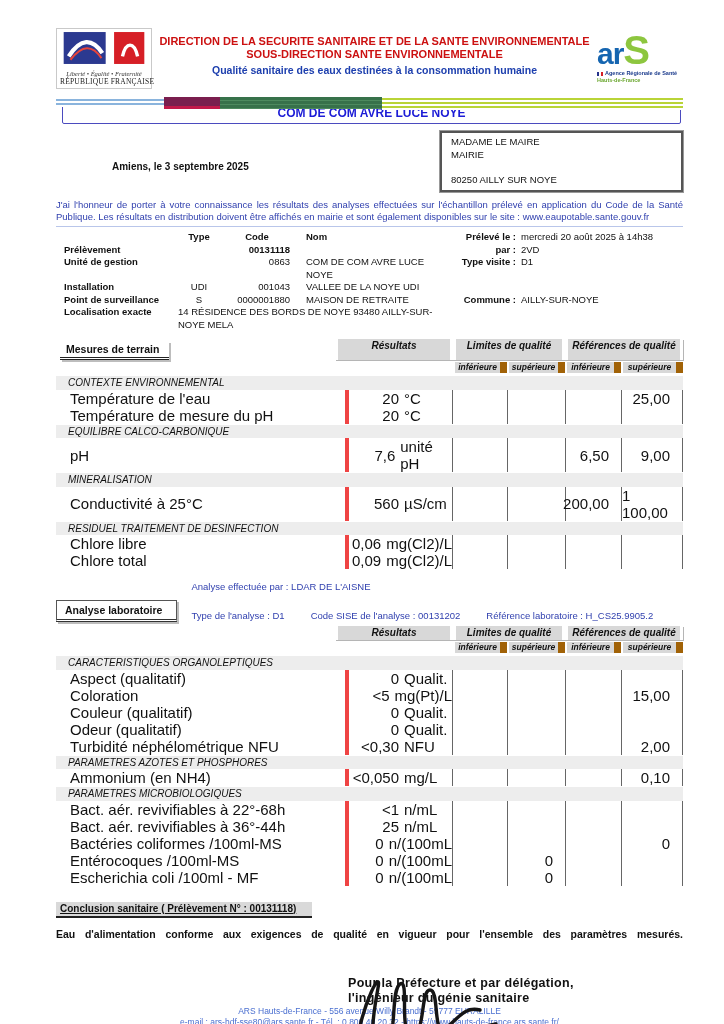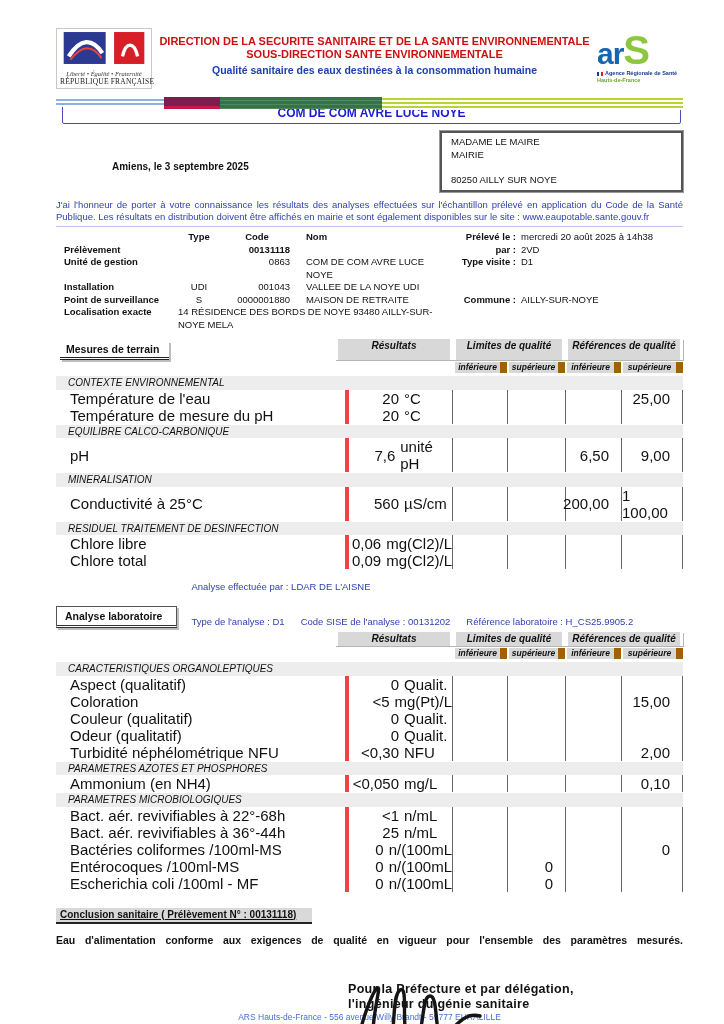--- a/index.html
+++ b/index.html
@@ -92,21 +92,21 @@
   .res-u{padding-left:5px;}
   .c-num{display:flex;align-items:center;justify-content:flex-end;padding-right:12px;}
   .c-li{width:54px;}
   .c-ls{width:58px;border-left:1px solid #666;}
   .c-ri{width:56px;border-left:1px solid #666;}
   .c-rs{width:62px;border-left:1px solid #666;border-right:1px solid #666;}
 
   
   .lab-row{display:flex;margin-top:7px;align-items:flex-end;}
   .lab-info{flex:1;padding-left:14px;color:#2f3fae;font-size:9.5px;line-height:13px;}
-  .lab-info-l2{display:flex;gap:16px;margin-top:22px;flex-wrap:nowrap;white-space:nowrap;}
+  .lab-info-l2{display:flex;gap:26px;margin-top:16px;flex-wrap:nowrap;white-space:nowrap;}
 
   
   .concl{margin-top:12px;}
   .concl-head{display:inline-block;font-weight:bold;font-size:10px;background:#d9d9d9;
      padding:1px 16px 2px 4px;border-bottom:2px solid #222;text-decoration:underline;}
   .concl-text{margin-top:10px;font-weight:bold;font-size:10.5px;text-align:justify;text-align-last:justify;}
 
   
   .sig{position:relative;margin-top:36px;margin-left:292px;height:112px;}
   .sig-l1,.sig-l2{font-weight:bold;font-size:12.5px;line-height:15px;letter-spacing:.3px;}

